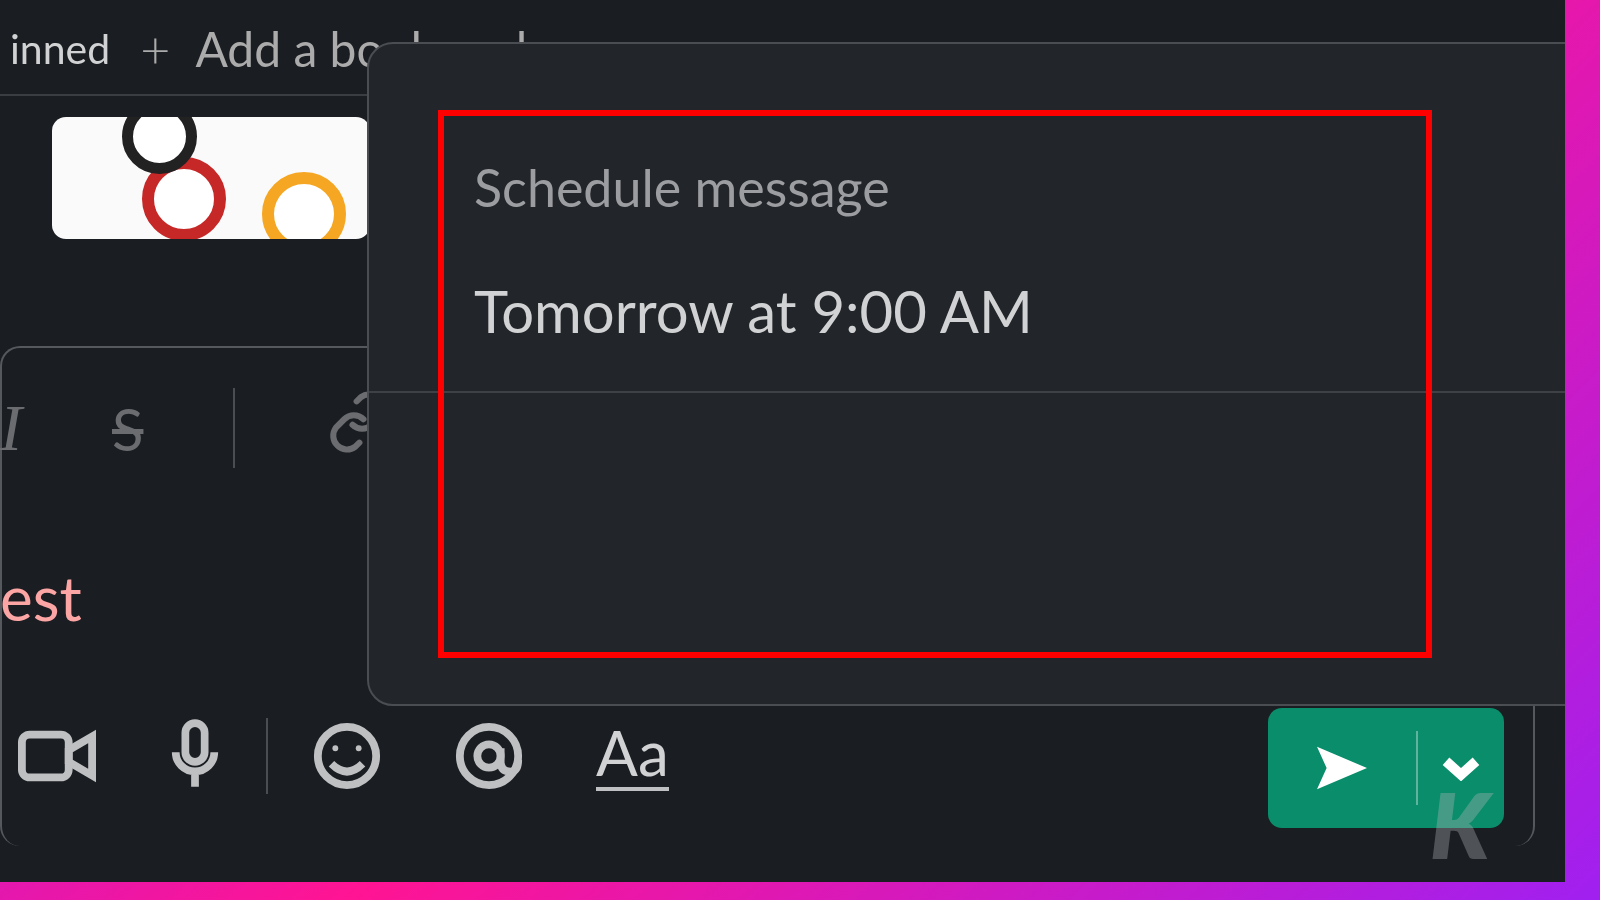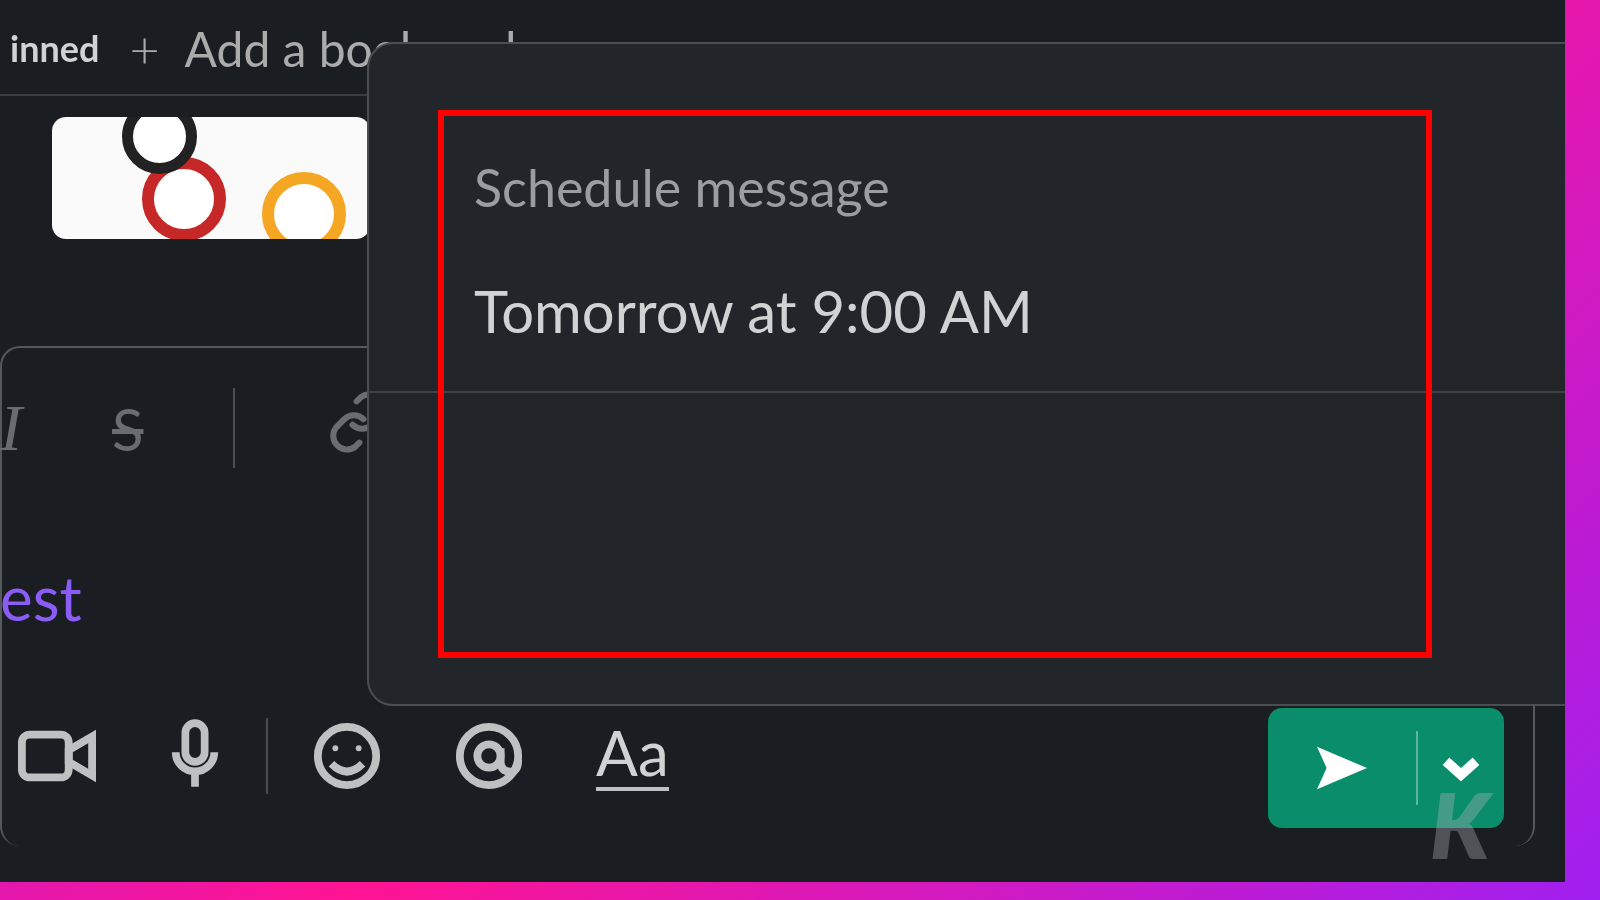--- a/index.html
+++ b/index.html
@@ -23,22 +23,22 @@
     
     .top-toolbar {
       height: 96px;
       display: flex;
       align-items: center;
       padding: 0 10px;
       gap: 30px;
     }
     .pinned-text {
       color: #d1d2d3;
-      font-size: 36px;
-      font-weight: 700;
+      font-size: 41px;
+      font-weight: 400;
     }
     .add-bookmark {
       display: flex;
       align-items: center;
       gap: 25px;
       color: #ababab;
       font-size: 48px;
       cursor: pointer;
     }
     .plus-icon {
@@ -158,21 +158,21 @@
     .fmt-strike { text-decoration: line-through; font-size: 58px; }
     .v-sep {
       width: 2px; height: 80px; background: #4a4d52;
     }
     .link-icon svg { width: 66px; height: 66px; }
     
     .est-text {
       position: absolute;
       top: 560px;
       left: 0;
-      color: #8b5cf6;
+      color: #fca5a5;
       font-size: 62px;
     }
     
     .bottom-row {
       position: absolute;
       top: 718px;
       left: 18px;
       display: flex;
       align-items: center;
       gap: 72px;

